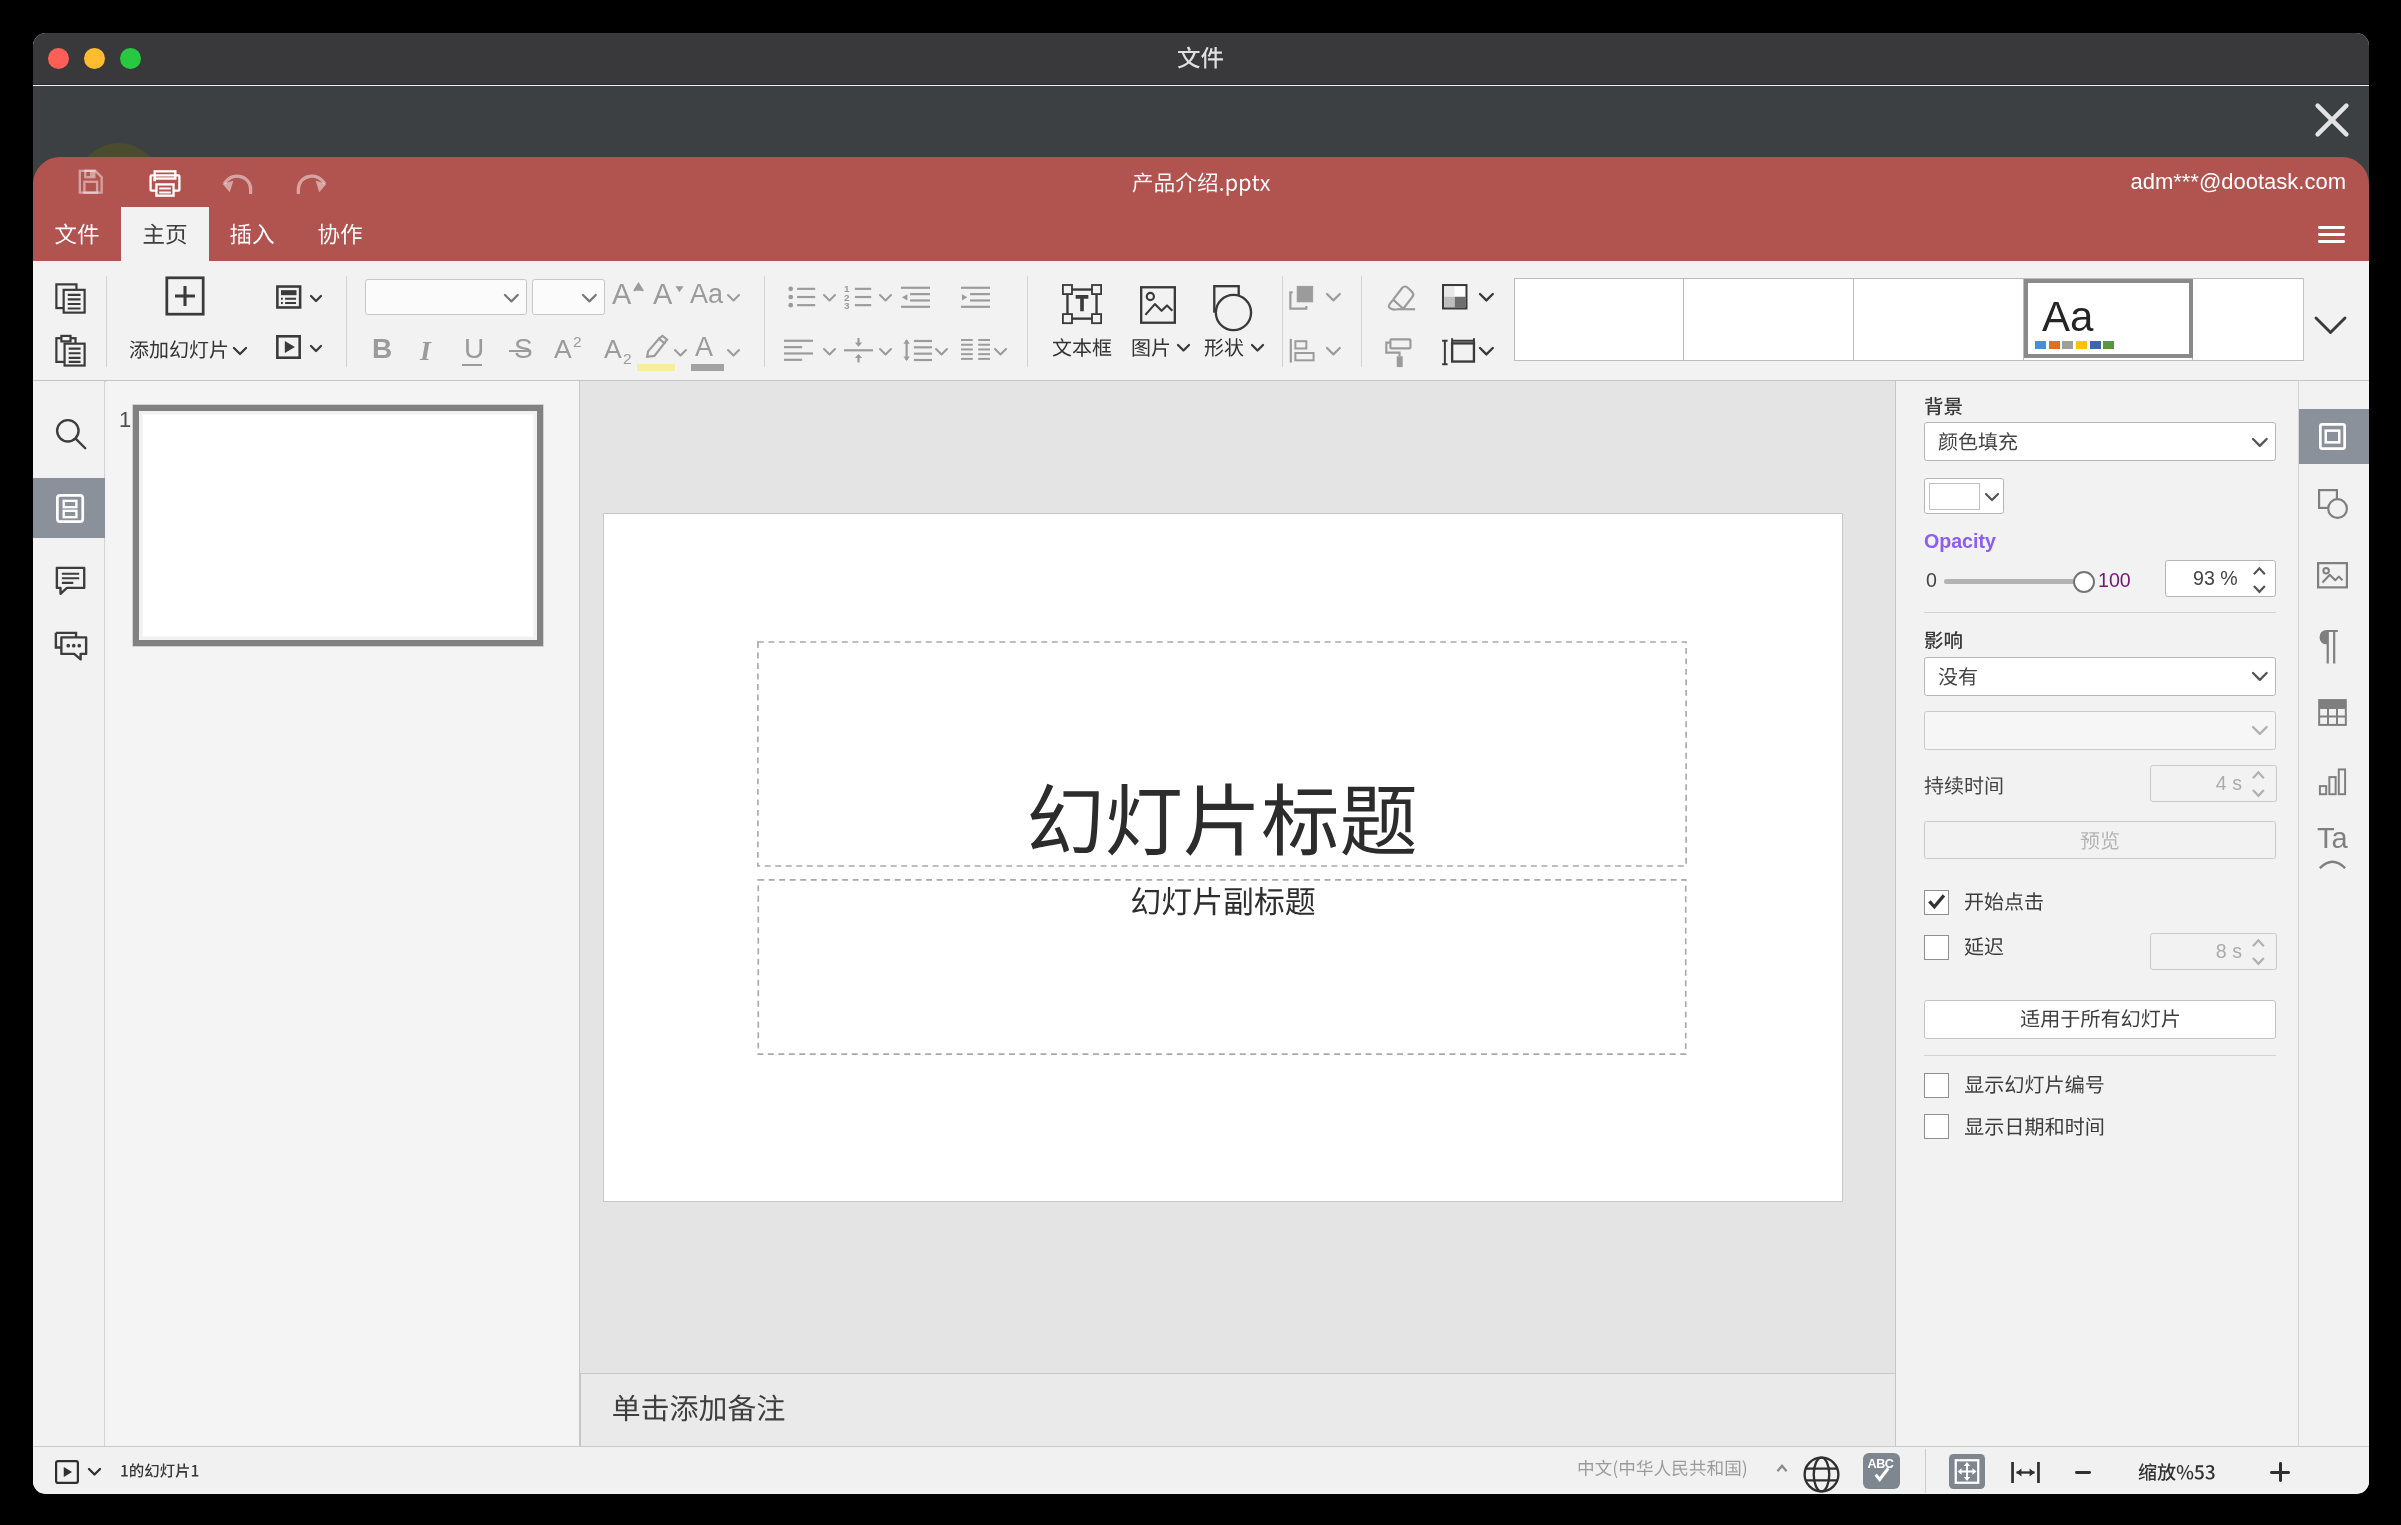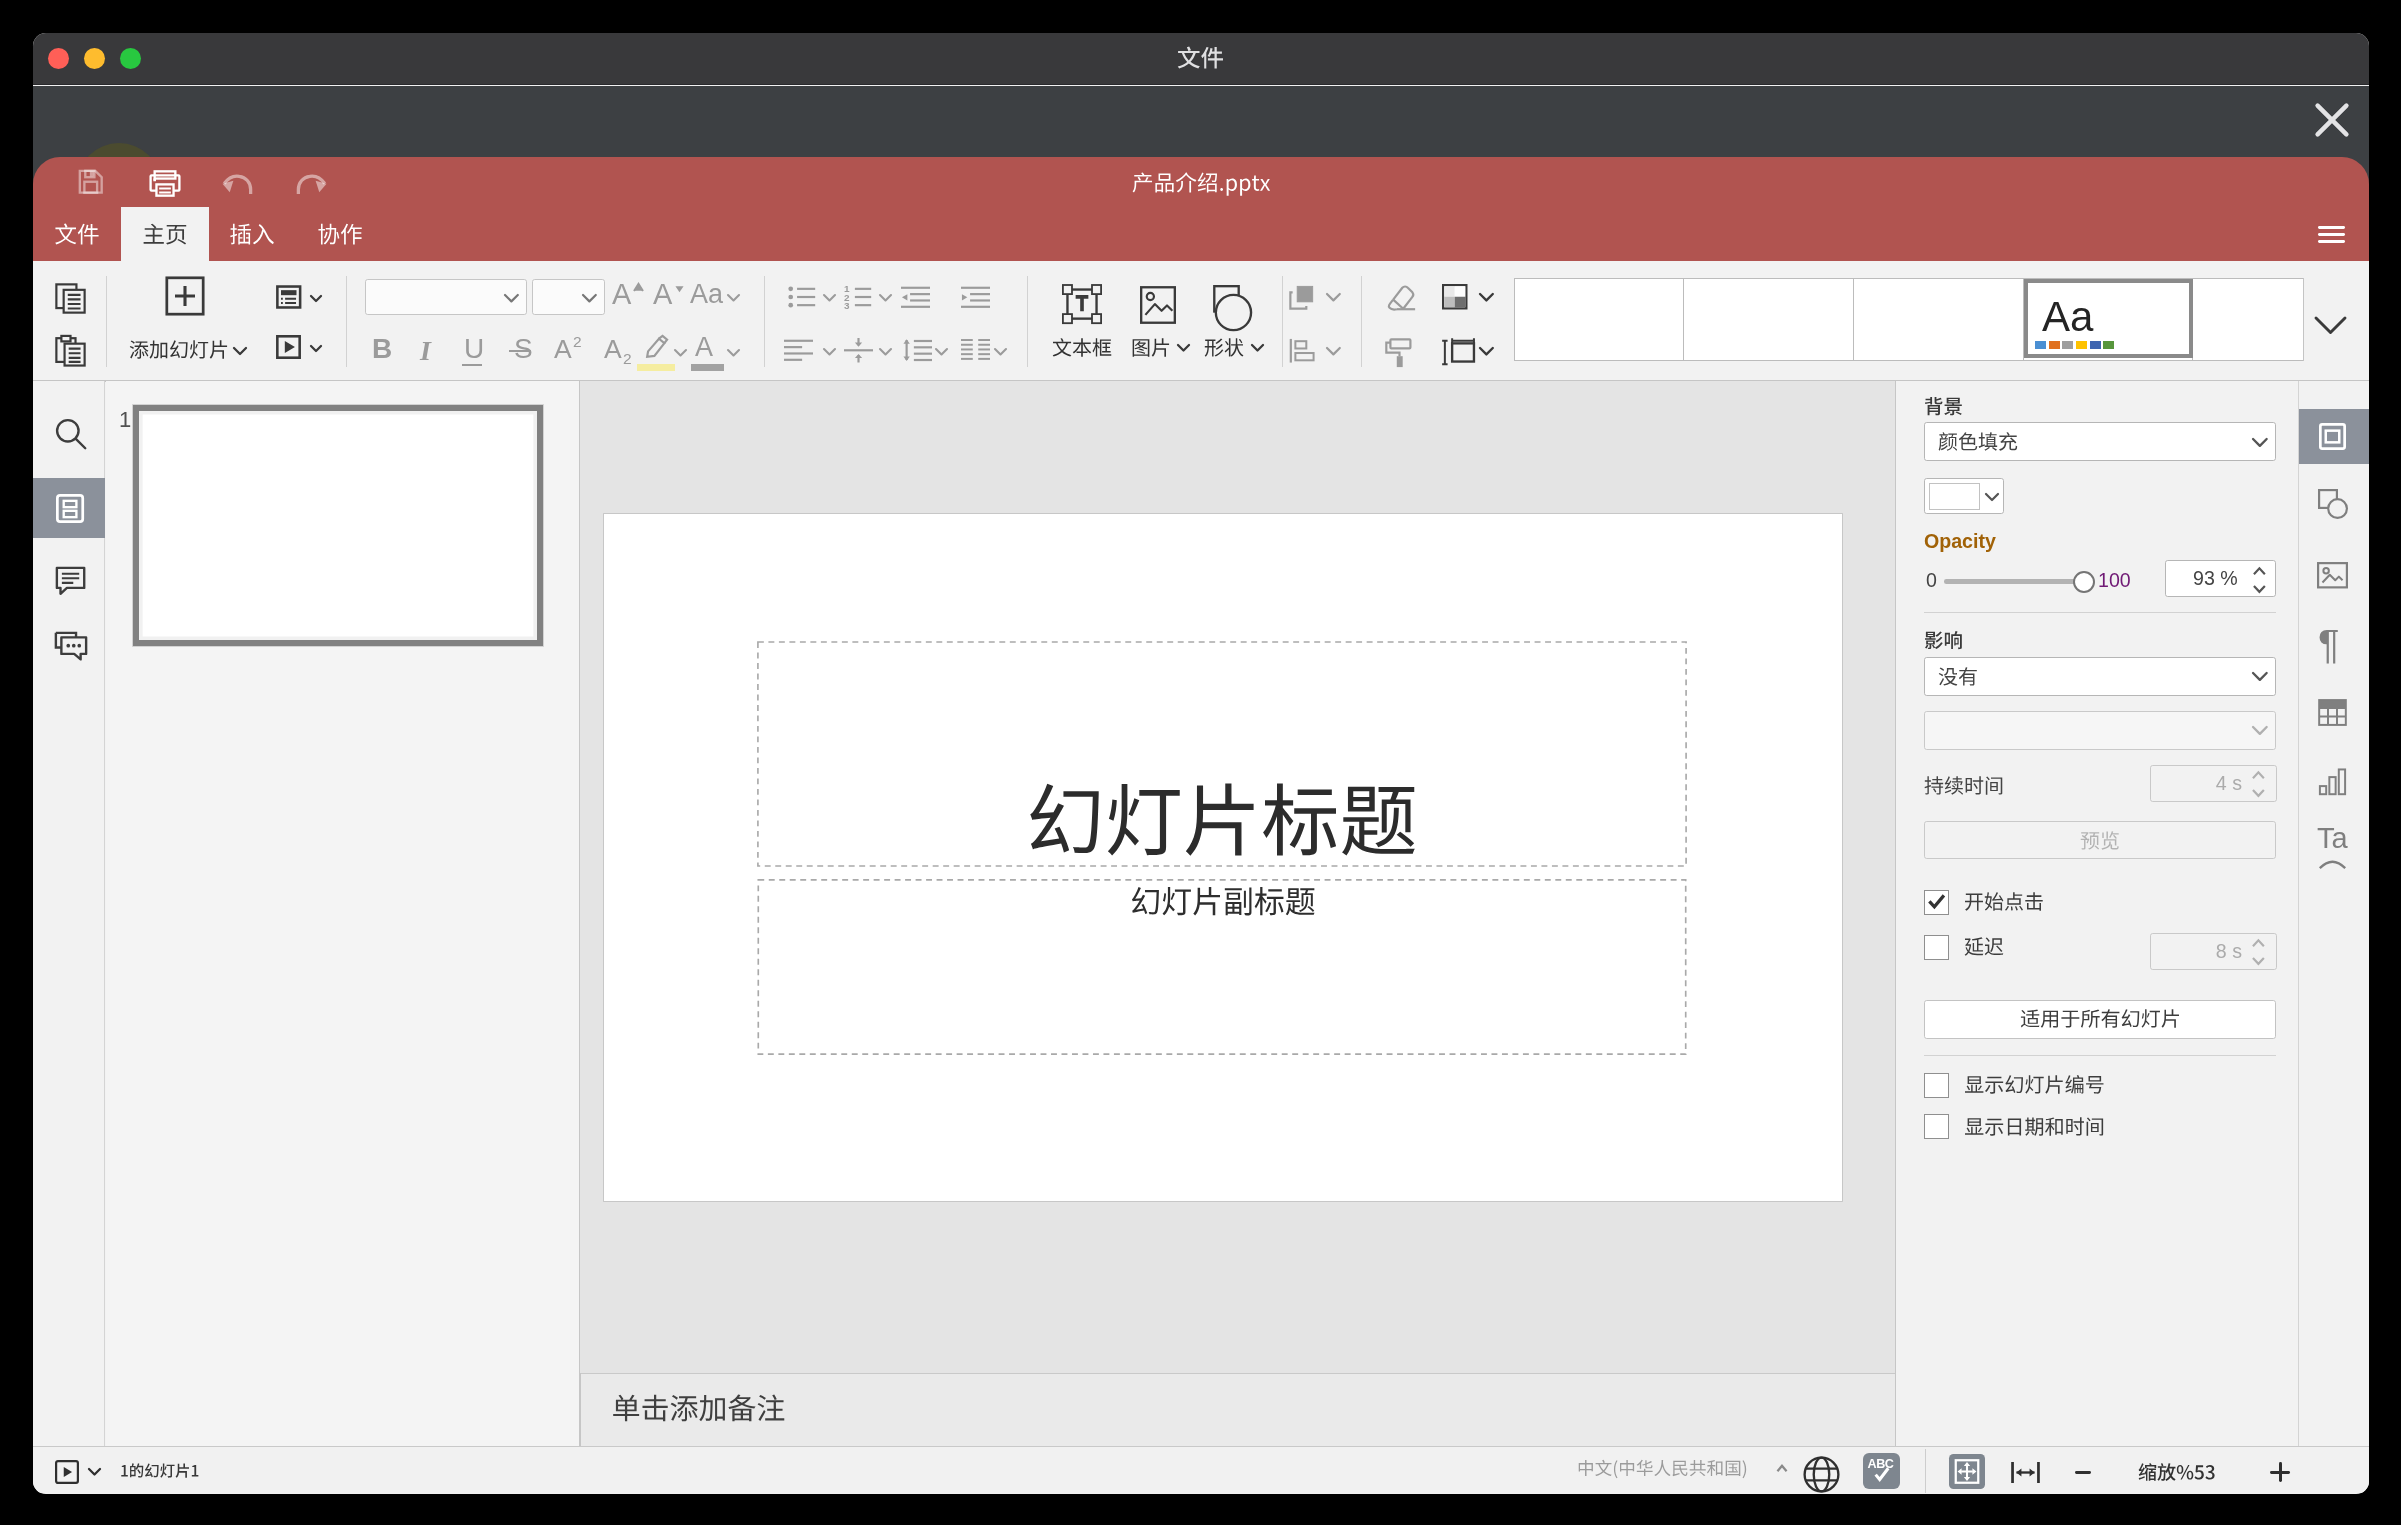--- a/index.html
+++ b/index.html
@@ -48,20 +48,21 @@
         <path d="M2.5 12.5 C7 6 13 3.5 19 4.5 C26 5.5 31.5 11 31.5 19 V24" fill="none" stroke="#ffffff" stroke-opacity="0.48" stroke-width="3.6"></path>
         <path d="M12.5 9.5 L0.5 12.8 L8.5 22 Z" fill="#ffffff" fill-opacity="0.48"></path>
       </svg>
 <svg style="position:absolute;left:297px;top:172px;overflow:visible" width="30" height="24" viewBox="0 0 33 26">
         <path d="M30.5 12.5 C26 6 20 3.5 14 4.5 C7 5.5 1.5 11 1.5 19 V24" fill="none" stroke="#ffffff" stroke-opacity="0.48" stroke-width="3.6"></path>
         <path d="M20.5 9.5 L32.5 12.8 L24.5 22 Z" fill="#ffffff" fill-opacity="0.48"></path>
       </svg>
 <svg style="position:absolute;left:1131px;top:169px;overflow:visible" width="140" height="28" viewBox="0 0 153 31">
         <path transform="translate(0,24)" d="M6.3 -14.7C7.1 -13.6 8.0 -12.1 8.4 -11.2L10.0 -11.9C9.6 -12.9 8.7 -14.3 7.9 -15.3ZM16.5 -15.2C16.1 -14.0 15.3 -12.3 14.6 -11.1H3.0V-7.8C3.0 -5.3 2.8 -1.8 0.8 0.9C1.2 1.1 2.0 1.7 2.3 2.1C4.4 -0.7 4.8 -4.9 4.8 -7.8V-9.4H22.3V-11.1H16.4C17.1 -12.1 17.8 -13.4 18.5 -14.5ZM10.2 -19.7C10.8 -19.0 11.3 -18.0 11.7 -17.3H2.6V-15.6H21.6V-17.3H13.7L13.8 -17.3C13.5 -18.1 12.7 -19.3 12.0 -20.2Z M31.2 -17.4H40.8V-12.9H31.2ZM29.5 -19.1V-11.1H42.7V-19.1ZM26.0 -8.6V1.9H27.7V0.6H32.7V1.7H34.5V-8.6ZM27.7 -1.1V-6.9H32.7V-1.1ZM37.2 -8.6V1.9H38.9V0.6H44.4V1.8H46.2V-8.6ZM38.9 -1.1V-6.9H44.4V-1.1Z M63.6 -10.7V2.0H65.5V-10.7ZM54.6 -10.7V-7.6C54.6 -4.9 54.2 -1.7 49.7 0.6C50.1 0.9 50.8 1.5 51.1 1.9C56.0 -0.6 56.5 -4.4 56.5 -7.6V-10.7ZM60.0 -20.3C57.8 -16.6 53.2 -13.0 48.7 -11.4C49.1 -11.0 49.6 -10.2 49.8 -9.7C53.6 -11.2 57.4 -14.1 60.0 -17.3C62.5 -14.1 66.3 -11.4 70.2 -10.0C70.5 -10.5 71.0 -11.3 71.4 -11.7C67.4 -12.9 63.2 -15.7 61.0 -18.7L61.4 -19.3Z M73.0 -1.3 73.3 0.5C75.7 -0.1 78.8 -0.9 81.8 -1.6L81.6 -3.2C78.4 -2.4 75.1 -1.7 73.0 -1.3ZM73.4 -10.2C73.8 -10.3 74.4 -10.5 77.7 -10.9C76.5 -9.3 75.5 -8.0 75.0 -7.5C74.2 -6.7 73.6 -6.1 73.1 -6.0C73.3 -5.5 73.5 -4.7 73.6 -4.4C74.2 -4.7 75.0 -4.9 81.8 -6.3C81.7 -6.6 81.7 -7.3 81.8 -7.8L76.3 -6.7C78.2 -8.9 80.2 -11.4 81.8 -14.1L80.4 -15.0C79.9 -14.1 79.4 -13.3 78.8 -12.5L75.3 -12.1C76.8 -14.2 78.3 -16.8 79.4 -19.3L77.8 -20.1C76.7 -17.2 74.9 -14.1 74.3 -13.3C73.7 -12.5 73.3 -11.9 72.8 -11.8C73.1 -11.4 73.3 -10.5 73.4 -10.2ZM83.0 -8.0V1.9H84.7V0.7H92.1V1.8H93.9V-8.0ZM84.7 -0.9V-6.3H92.1V-0.9ZM82.1 -19.0V-17.3H86.1C85.7 -14.4 84.6 -11.7 81.2 -10.2C81.6 -9.9 82.1 -9.3 82.3 -8.9C86.1 -10.6 87.4 -13.7 87.9 -17.3H92.4C92.2 -13.4 92.0 -11.8 91.6 -11.4C91.4 -11.1 91.2 -11.1 90.8 -11.1C90.4 -11.1 89.4 -11.1 88.3 -11.2C88.6 -10.7 88.8 -10.0 88.8 -9.5C89.9 -9.5 91.0 -9.5 91.6 -9.5C92.2 -9.6 92.6 -9.8 93.0 -10.2C93.6 -10.9 93.9 -12.9 94.2 -18.2C94.2 -18.5 94.2 -19.0 94.2 -19.0Z M99.3 0.3C100.2 0.3 100.9 -0.4 100.9 -1.3C100.9 -2.4 100.2 -3.0 99.3 -3.0C98.4 -3.0 97.8 -2.4 97.8 -1.3C97.8 -0.4 98.4 0.3 99.3 0.3Z M104.9 5.5H107.1V1.1L107.0 -1.2C108.2 -0.2 109.4 0.3 110.6 0.3C113.6 0.3 116.3 -2.3 116.3 -6.7C116.3 -10.8 114.5 -13.4 111.1 -13.4C109.6 -13.4 108.1 -12.5 106.9 -11.5H106.9L106.7 -13.0H104.9ZM110.3 -1.5C109.4 -1.5 108.2 -1.9 107.1 -2.9V-9.7C108.3 -10.9 109.5 -11.5 110.5 -11.5C113.0 -11.5 114.0 -9.6 114.0 -6.7C114.0 -3.5 112.4 -1.5 110.3 -1.5Z M119.8 5.5H122.0V1.1L121.9 -1.2C123.1 -0.2 124.3 0.3 125.5 0.3C128.5 0.3 131.2 -2.3 131.2 -6.7C131.2 -10.8 129.3 -13.4 126.0 -13.4C124.5 -13.4 123.0 -12.5 121.8 -11.5H121.8L121.6 -13.0H119.8ZM125.1 -1.5C124.3 -1.5 123.1 -1.9 122.0 -2.9V-9.7C123.2 -10.9 124.3 -11.5 125.4 -11.5C127.9 -11.5 128.9 -9.6 128.9 -6.7C128.9 -3.5 127.3 -1.5 125.1 -1.5Z M138.7 0.3C139.5 0.3 140.4 0.1 141.1 -0.2L140.7 -1.8C140.3 -1.6 139.7 -1.5 139.2 -1.5C137.7 -1.5 137.2 -2.4 137.2 -4.0V-11.3H140.8V-13.0H137.2V-16.7H135.4L135.1 -13.0L133.1 -12.9V-11.3H135.0V-4.0C135.0 -1.4 136.0 0.3 138.7 0.3Z M141.8 0.0H144.1L145.9 -3.0C146.4 -3.8 146.8 -4.6 147.2 -5.4H147.3C147.8 -4.6 148.3 -3.8 148.8 -3.0L150.7 0.0H153.1L148.8 -6.6L152.7 -13.0H150.5L148.8 -10.2C148.4 -9.4 148.1 -8.7 147.7 -8.0H147.6C147.1 -8.7 146.7 -9.4 146.3 -10.2L144.6 -13.0H142.2L146.1 -6.8Z" fill="#ffffff"></path>
       </svg>
+<div style="position:absolute;left:1616px;width:730px;text-align:right;top:171px;font:400 22px/1 'Liberation Sans',sans-serif;color:#ffffff;white-space:pre">adm***@dootask.com</div>
 <div style="position:absolute;left:121px;top:207px;width:88px;height:55px;background:#f2f2f2"></div>
 <svg style="position:absolute;left:54px;top:220px;overflow:visible" width="46" height="29" viewBox="0 0 50 32">
         <path transform="translate(0,25)" d="M10.6 -20.6C11.3 -19.4 12.1 -17.7 12.4 -16.7L14.5 -17.3C14.2 -18.4 13.3 -20.0 12.5 -21.2ZM1.2 -16.6V-14.8H5.2C6.6 -11.0 8.6 -7.7 11.2 -5.0C8.4 -2.7 5.1 -1.0 0.9 0.2C1.3 0.6 1.9 1.5 2.1 2.0C6.2 0.6 9.7 -1.2 12.6 -3.7C15.4 -1.2 18.8 0.7 22.9 1.8C23.2 1.3 23.8 0.5 24.2 0.1C20.2 -0.9 16.8 -2.7 14.0 -5.0C16.5 -7.6 18.4 -10.8 19.9 -14.8H23.9V-16.6ZM12.6 -6.3C10.2 -8.7 8.4 -11.6 7.1 -14.8H17.8C16.5 -11.4 14.8 -8.6 12.6 -6.3Z M32.9 -8.5V-6.7H40.1V2.0H42.0V-6.7H48.8V-8.5H42.0V-14.1H47.7V-15.9H42.0V-20.7H40.1V-15.9H36.8C37.1 -17.0 37.4 -18.2 37.6 -19.4L35.8 -19.8C35.2 -16.5 34.2 -13.2 32.7 -11.2C33.2 -11.0 34.0 -10.5 34.3 -10.2C35.0 -11.3 35.6 -12.6 36.1 -14.1H40.1V-8.5ZM31.7 -20.9C30.4 -17.1 28.1 -13.4 25.8 -10.9C26.1 -10.5 26.7 -9.5 26.9 -9.1C27.7 -9.9 28.4 -10.9 29.2 -12.0V2.0H31.0V-14.9C31.9 -16.7 32.8 -18.5 33.5 -20.4Z" fill="#ffffff"></path>
       </svg>
 <svg style="position:absolute;left:142px;top:220px;overflow:visible" width="46" height="29" viewBox="0 0 50 32">
         <path transform="translate(0,25)" d="M9.3 -19.9C10.9 -18.8 12.6 -17.2 13.6 -16.0H2.6V-14.2H11.5V-8.7H3.7V-6.9H11.5V-0.7H1.4V1.2H23.7V-0.7H13.5V-6.9H21.4V-8.7H13.5V-14.2H22.4V-16.0H14.3L15.5 -16.9C14.5 -18.1 12.5 -19.8 10.9 -20.9Z M36.6 -11.6V-7.0C36.6 -4.4 35.5 -1.4 26.2 0.5C26.6 0.9 27.2 1.6 27.4 2.0C37.1 -0.1 38.5 -3.6 38.5 -7.0V-11.6ZM38.6 -2.8C41.5 -1.4 45.3 0.7 47.1 2.1L48.3 0.6C46.4 -0.8 42.6 -2.8 39.7 -4.0ZM29.3 -14.9V-3.2H31.2V-13.1H44.0V-3.2H46.0V-14.9H37.0C37.4 -15.8 37.9 -16.8 38.4 -17.9H48.4V-19.6H26.9V-17.9H36.2C35.9 -16.9 35.5 -15.8 35.1 -14.9Z" fill="#3d3d3d"></path>
       </svg>
 <svg style="position:absolute;left:229px;top:220px;overflow:visible" width="46" height="29" viewBox="0 0 50 32">
         <path transform="translate(0,25)" d="M18.3 -6.1V-4.5H21.2V-1.0H17.3V-13.4H23.8V-15.1H17.3V-18.3C19.2 -18.6 21.1 -18.9 22.5 -19.3L21.5 -20.8C18.8 -20.0 14.0 -19.5 10.0 -19.2C10.2 -18.8 10.5 -18.2 10.5 -17.7C12.1 -17.8 13.9 -17.9 15.6 -18.1V-15.1H9.2V-13.4H15.6V-1.0H11.5V-4.5H14.5V-6.1H11.5V-9.1C12.6 -9.4 13.7 -9.8 14.6 -10.1L13.7 -11.7C12.7 -11.2 11.2 -10.6 9.9 -10.2V2.0H11.5V0.8H21.2V2.0H22.9V-10.8H18.3V-9.2H21.2V-6.1ZM4.0 -21.0V-16.0H1.4V-14.2H4.0V-8.5L0.9 -7.7L1.4 -5.9L4.0 -6.7V-0.2C4.0 0.1 3.9 0.2 3.7 0.2C3.4 0.2 2.7 0.2 1.8 0.2C2.1 0.7 2.3 1.5 2.4 1.9C3.7 1.9 4.5 1.9 5.1 1.6C5.6 1.3 5.8 0.8 5.8 -0.2V-7.2L8.6 -8.1L8.3 -9.8L5.8 -9.1V-14.2H8.2V-16.0H5.8V-21.0Z M32.4 -18.9C34.0 -17.7 35.3 -16.3 36.4 -14.8C34.8 -7.7 31.6 -2.6 26.0 0.3C26.5 0.7 27.4 1.5 27.8 1.8C32.8 -1.1 36.0 -5.7 37.9 -12.3C40.7 -7.2 42.5 -1.5 48.2 1.8C48.3 1.2 48.8 0.2 49.1 -0.4C40.8 -5.4 41.5 -14.8 33.5 -20.5Z" fill="#ffffff"></path>
       </svg>
@@ -404,21 +405,21 @@
         <path d="M0 0 L7.5 7.5 L15 0" fill="none" stroke="#555" stroke-width="2.6" stroke-linecap="round" stroke-linejoin="round"></path>
       </svg>
 <svg style="position:absolute;left:1938px;top:429px;overflow:visible" width="80" height="26.5" viewBox="0 0 88 29">
         <path transform="translate(0,22)" d="M15.4 -11.1C15.3 -3.2 15.0 -0.7 9.5 0.7C9.8 0.9 10.1 1.5 10.3 1.8C16.2 0.2 16.6 -2.8 16.7 -11.1ZM8.8 -10.1C7.6 -9.0 5.3 -8.0 3.5 -7.4C3.8 -7.1 4.3 -6.7 4.5 -6.4C6.5 -7.0 8.8 -8.2 10.2 -9.5ZM9.5 -4.1C8.2 -2.3 5.5 -0.8 2.9 0.0C3.3 0.3 3.7 0.8 3.9 1.2C6.7 0.3 9.4 -1.4 10.9 -3.4ZM16.3 -1.7C17.7 -0.7 19.4 0.8 20.2 1.8L21.1 0.7C20.3 -0.2 18.6 -1.6 17.2 -2.6ZM11.8 -13.4V-3.0H13.1V-12.1H18.7V-3.1H20.1V-13.4H15.9C16.2 -14.1 16.6 -15.0 16.9 -15.8H20.8V-17.1H11.3V-15.8H15.5C15.2 -15.0 14.9 -14.1 14.6 -13.4ZM5.0 -18.1C5.3 -17.6 5.6 -16.9 5.8 -16.3H1.5V-14.9H10.9V-16.3H7.3C7.1 -16.9 6.8 -17.8 6.4 -18.5ZM9.1 -7.2C7.8 -5.8 5.4 -4.5 3.3 -3.8C3.4 -4.9 3.4 -6.1 3.4 -7.1V-10.4H10.8V-11.8H8.6C9.1 -12.5 9.5 -13.5 10.0 -14.4L8.6 -14.7C8.2 -13.9 7.7 -12.6 7.2 -11.8H4.3L5.5 -12.2C5.3 -12.9 4.8 -14.0 4.3 -14.8L3.0 -14.3C3.5 -13.6 3.9 -12.5 4.1 -11.8H2.0V-7.1C2.0 -4.7 1.8 -1.4 0.7 1.0C1.1 1.1 1.7 1.5 2.0 1.8C2.8 0.2 3.1 -1.8 3.3 -3.7C3.7 -3.4 4.0 -2.9 4.2 -2.6C6.5 -3.5 9.0 -4.9 10.4 -6.6Z M32.4 -10.8V-7.0H27.3V-10.8ZM34.0 -10.8H39.3V-7.0H34.0ZM35.2 -15.1C34.5 -14.1 33.7 -13.1 32.9 -12.4H27.0C27.9 -13.2 28.7 -14.1 29.4 -15.1ZM29.8 -18.5C28.2 -15.6 25.6 -12.9 22.9 -11.2C23.2 -10.9 23.6 -10.1 23.8 -9.7C24.4 -10.1 25.1 -10.6 25.7 -11.2V-1.8C25.7 0.8 26.8 1.4 30.3 1.4C31.1 1.4 38.0 1.4 38.8 1.4C42.1 1.4 42.8 0.4 43.2 -3.0C42.7 -3.1 42.0 -3.4 41.6 -3.7C41.3 -0.7 41.0 -0.1 38.8 -0.1C37.3 -0.1 31.4 -0.1 30.2 -0.1C27.8 -0.1 27.3 -0.4 27.3 -1.8V-5.4H39.3V-4.4H40.9V-12.4H34.9C35.9 -13.4 36.9 -14.7 37.7 -15.9L36.6 -16.7L36.3 -16.5H30.4C30.7 -17.0 31.0 -17.5 31.3 -18.0Z M59.4 -1.3C60.9 -0.4 62.8 0.9 63.7 1.8L64.8 0.6C63.8 -0.2 61.9 -1.5 60.4 -2.4ZM55.8 -2.4C54.7 -1.3 52.7 -0.1 51.0 0.6C51.3 0.9 51.8 1.4 52.1 1.8C53.7 1.0 55.8 -0.3 57.2 -1.4ZM57.4 -18.5C57.4 -17.9 57.3 -17.2 57.2 -16.4H52.2V-15.1H56.9L56.6 -13.6H53.4V-3.8H51.4V-2.4H65.1V-3.8H63.1V-13.6H58.1L58.5 -15.1H64.5V-16.4H58.8L59.2 -18.3ZM54.8 -3.8V-5.3H61.6V-3.8ZM54.8 -10.0H61.6V-8.7H54.8ZM54.8 -11.0V-12.4H61.6V-11.0ZM54.8 -7.7H61.6V-6.3H54.8ZM44.7 -3.0 45.3 -1.3C47.1 -2.1 49.4 -3.0 51.5 -3.9L51.3 -5.4L49.0 -4.5V-11.6H51.5V-13.2H49.0V-18.2H47.4V-13.2H44.9V-11.6H47.4V-3.9C46.4 -3.5 45.5 -3.2 44.7 -3.0Z M69.3 -6.7C69.8 -6.9 70.5 -7.0 73.5 -7.2C73.2 -3.4 72.1 -1.0 67.2 0.3C67.6 0.7 68.1 1.4 68.2 1.8C73.6 0.2 74.9 -2.8 75.3 -7.3L78.6 -7.5V-1.2C78.6 0.7 79.2 1.2 81.2 1.2C81.6 1.2 84.1 1.2 84.5 1.2C86.4 1.2 86.9 0.3 87.1 -3.1C86.6 -3.2 85.9 -3.5 85.5 -3.8C85.4 -0.8 85.2 -0.3 84.4 -0.3C83.8 -0.3 81.8 -0.3 81.4 -0.3C80.5 -0.3 80.3 -0.5 80.3 -1.2V-7.6L83.4 -7.7C84.0 -7.2 84.4 -6.6 84.7 -6.2L86.2 -7.1C85.0 -8.7 82.5 -11.0 80.5 -12.6L79.2 -11.7C80.1 -11.0 81.1 -10.1 82.1 -9.2L71.7 -8.7C73.1 -10.0 74.5 -11.6 75.8 -13.4H86.6V-15.0H67.5V-13.4H73.6C72.3 -11.6 70.8 -10.0 70.2 -9.5C69.7 -8.9 69.2 -8.5 68.7 -8.4C68.9 -7.9 69.2 -7.1 69.3 -6.7ZM75.3 -18.1C76.0 -17.1 76.8 -15.8 77.1 -15.0L78.8 -15.6C78.5 -16.4 77.7 -17.6 77.0 -18.6Z" fill="#444444"></path>
       </svg>
 <div style="position:absolute;left:1924px;top:478px;width:80px;height:36px;background:#fff;border:1.4px solid #b6b6b6;border-radius:2.7px"></div>
 <div style="position:absolute;left:1929px;top:483px;width:51px;height:27px;background:#fff;border:1.4px solid #c2c2c2"></div>
 <svg style="position:absolute;left:1986px;top:494px;overflow:visible" width="12" height="6" viewBox="0 0 13 6.5">
         <path d="M0 0 L6.5 6.5 L13 0" fill="none" stroke="#555" stroke-width="2.4" stroke-linecap="round" stroke-linejoin="round"></path>
       </svg>
-<div style="position:absolute;left:1924px;top:532px;font:700 19.6px/1 'Liberation Sans',sans-serif;color:#a16207;white-space:pre">Opacity</div>
+<div style="position:absolute;left:1924px;top:532px;font:700 19.6px/1 'Liberation Sans',sans-serif;color:#8b5cf6;white-space:pre">Opacity</div>
 <div style="position:absolute;left:1926px;top:571px;font:400 19.6px/1 'Liberation Sans',sans-serif;color:#444;white-space:pre">0</div>
 <div style="position:absolute;left:1944px;top:579px;width:140px;height:4.6px;background:#b3b3b3;border-radius:2.3px"></div>
 <div style="position:absolute;left:2073px;top:571px;width:22px;height:22px;background:#fff;border:2.3px solid #757575;border-radius:50%"></div>
 <div style="position:absolute;left:2098px;top:571px;font:400 19.6px/1 'Liberation Sans',sans-serif;color:#701a75;white-space:pre">100</div>
 <div style="position:absolute;left:2165px;top:560px;width:111px;height:37px;background:#fff;border:1.4px solid #b6b6b6;border-radius:2.7px"></div>
 <div style="position:absolute;left:2193px;top:569px;font:400 19.6px/1 'Liberation Sans',sans-serif;color:#444;white-space:pre">93 %</div>
 <svg style="position:absolute;left:2253px;top:567px;overflow:visible" width="12.8" height="8.2" viewBox="0 0 14 9">
         <path d="M1 8 L7 1.5 L13 8" fill="none" stroke="#555" stroke-width="2.4"></path>
       </svg>
 <svg style="position:absolute;left:2253px;top:585px;overflow:visible" width="12.8" height="8.2" viewBox="0 0 14 9">

